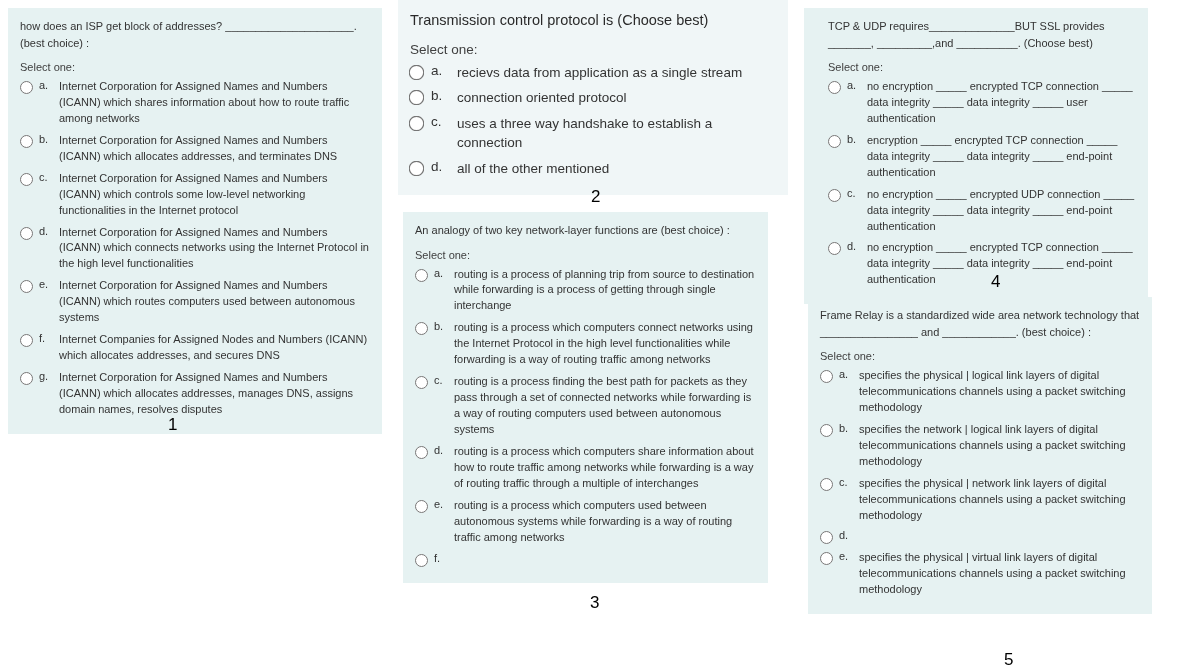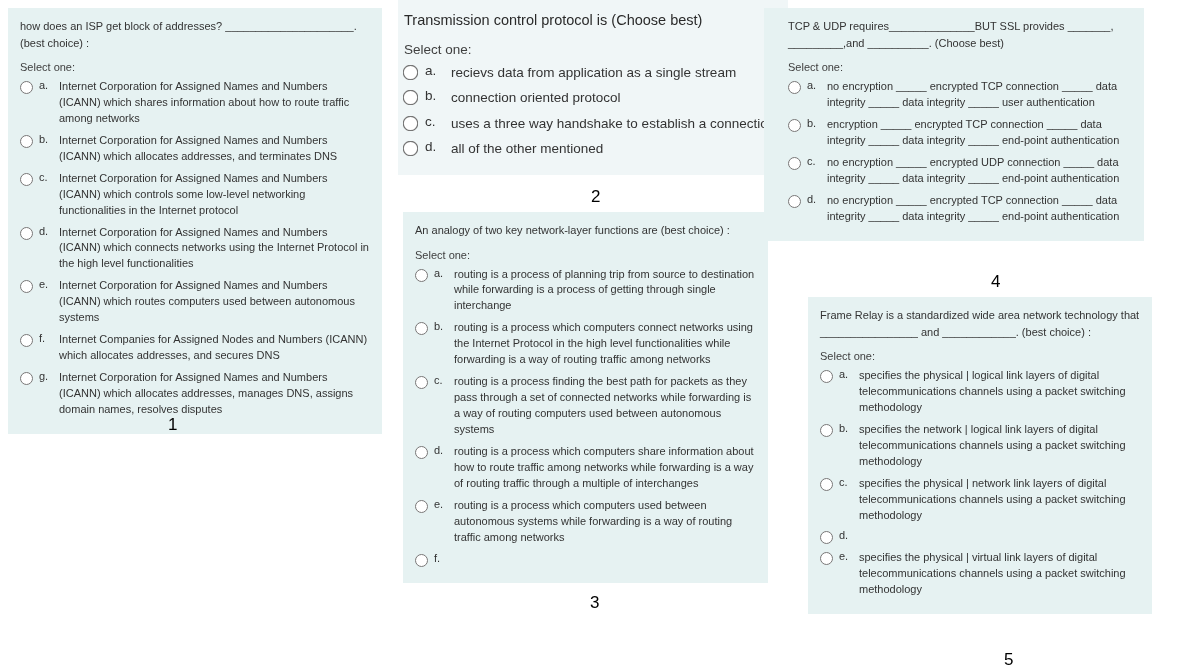--- a/index.html
+++ b/index.html
@@ -103,21 +103,21 @@
       </div>
     <div class="opt">
         <input type="radio" style="">
         <span class="letter">g.</span>
         <span class="otext">Internet Corporation for Assigned Names and Numbers (ICANN) which allocates addresses, manages DNS, assigns domain names, resolves disputes</span>
       </div>
   </div>
 </div>
 <div class="qnum" style="left:168px; top:415px;">1</div>
 
-<div class="qbox" style="left:398px; top:0px; width:390px; background:#f0f6f7;padding-left:6px;">
+<div class="qbox" style="left:398px; top:0px; width:390px; background:#f0f6f7;">
   <div class="q-text big">Transmission control protocol is (Choose best)</div>
   <div class="select-one big">Select one:</div>
   <div>
     <div class="opt big">
         <input type="radio" style="">
         <span class="letter big">a.</span>
         <span class="otext big">recievs data from application as a single stream</span>
       </div>
     <div class="opt big">
         <input type="radio" style="">
@@ -168,21 +168,21 @@
         <span class="otext">routing is a process which computers used between autonomous systems while forwarding is a way of routing traffic among networks</span>
       </div>
     <div class="opt">
         <input type="radio" style="">
         <span class="letter">f.</span>
       </div>
   </div>
 </div>
 <div class="qnum" style="left:590px; top:593px;">3</div>
 
-<div class="qbox" style="left:764px; top:8px; width:380px;padding-left:24px;">
+<div class="qbox" style="left:804px; top:8px; width:344px;padding-left:24px;">
   <div class="q-text">TCP &amp; UDP requires______________BUT SSL provides _______, _________,and __________. (Choose best)</div>
   <div class="select-one">Select one:</div>
   <div>
     <div class="opt">
         <input type="radio" style="">
         <span class="letter">a.</span>
         <span class="otext">no encryption _____ encrypted TCP connection _____ data integrity _____ data integrity _____ user authentication</span>
       </div>
     <div class="opt">
         <input type="radio" style="">

